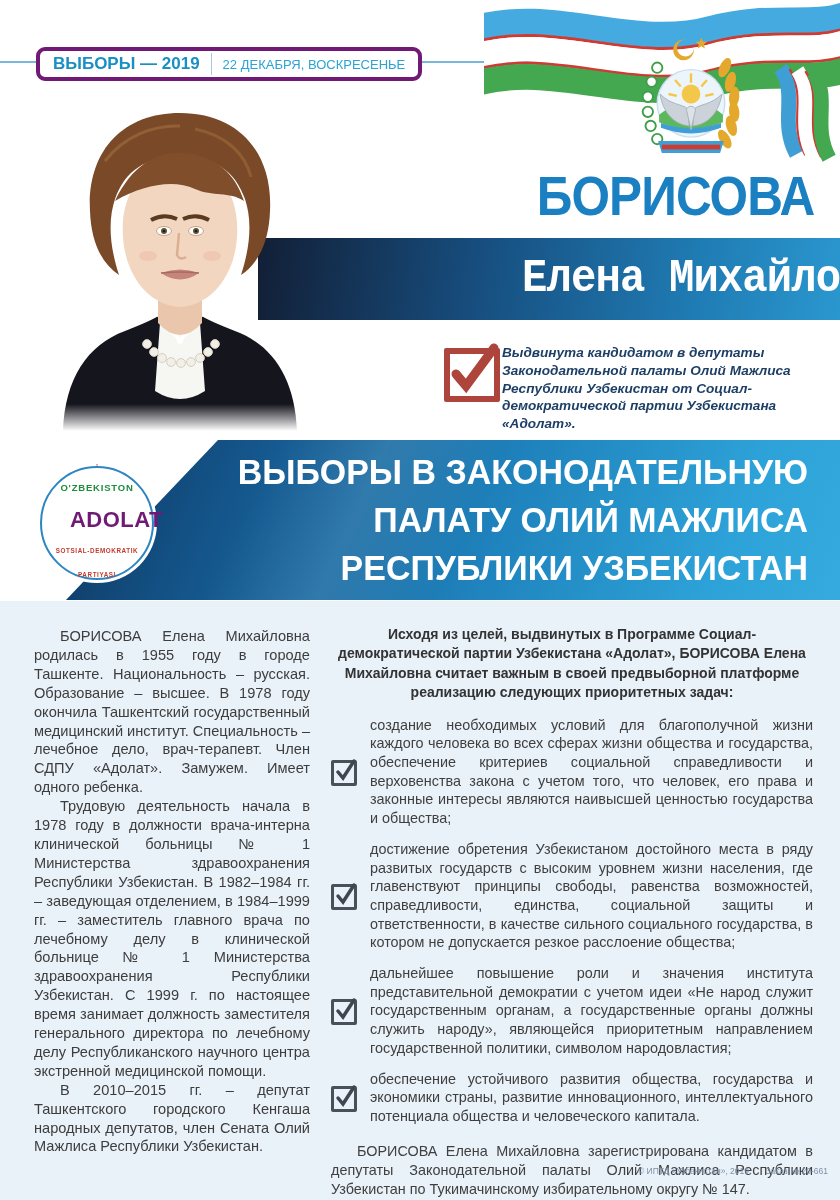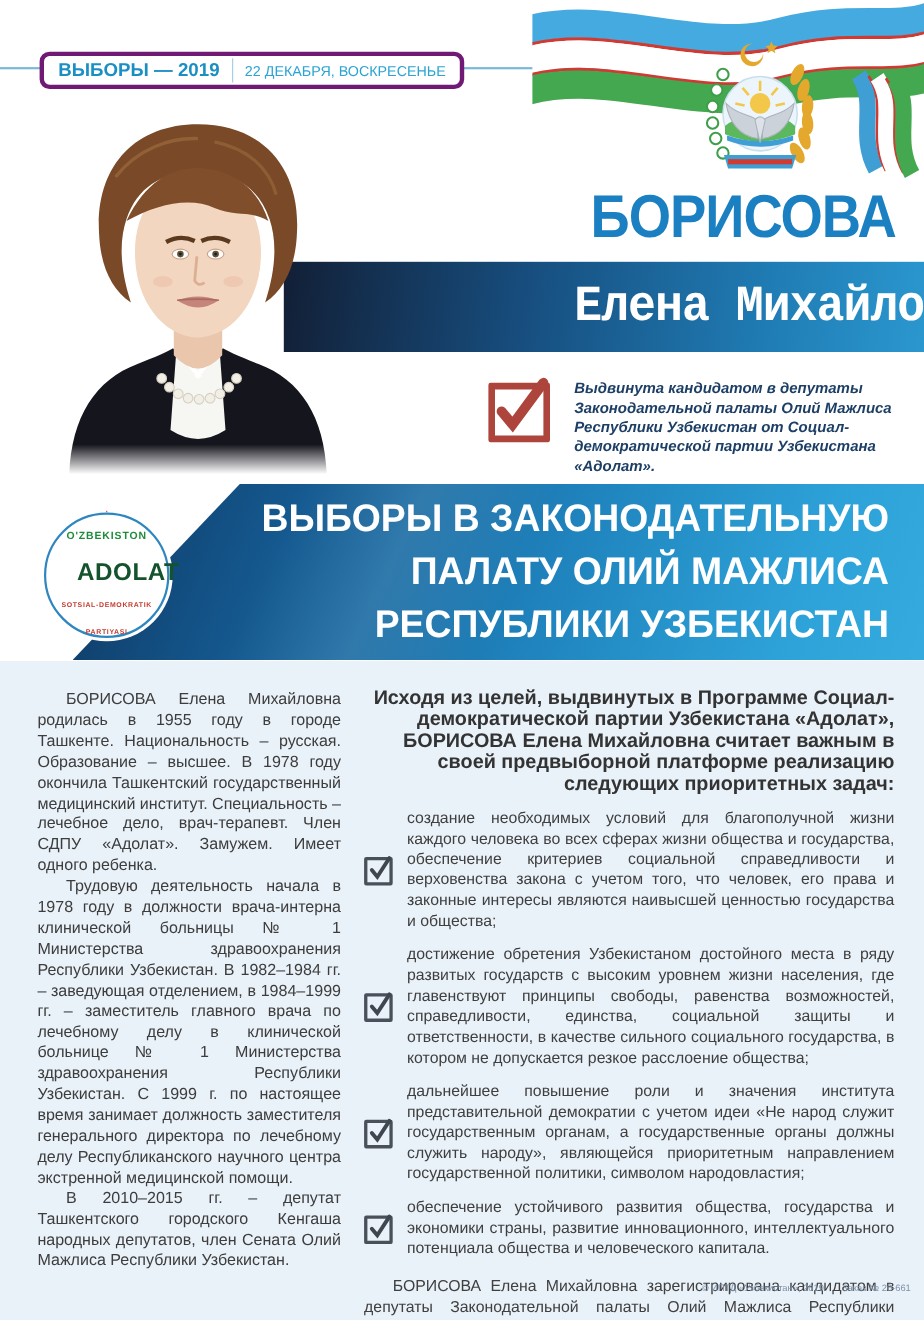--- a/index.html
+++ b/index.html
@@ -33,21 +33,21 @@
     font-family:Liberation Mono, monospace;
   }
   .name-band .nm{
     position:absolute;right:38px;top:0;line-height:82px;font-size:46px;font-weight:bold;
     color:#ffffff;letter-spacing:-1px;transform:scaleX(0.92);transform-origin:100% 50%;
     white-space:nowrap;
   }
   
   .portrait{position:absolute;left:45px;top:100px;width:270px;height:332px;z-index:5;}
   
-  .nomination{position:absolute;left:444px;top:344px;width:378px;display:flex;gap:22px;z-index:3;}
+  .nomination{position:absolute;left:444px;top:344px;width:378px;display:flex;gap:2px;z-index:3;}
   .ballot-box{width:44px;height:42px;border:6px solid #ad453c;border-radius:2px;flex:none;position:relative;margin-top:4px;}
   .ballot-box svg{position:absolute;left:-2px;top:-14px;overflow:visible;}
   .nomination .txt{
     font-size:13.6px;line-height:17.8px;font-weight:bold;font-style:italic;
     color:#1d3f66;width:300px;
   }
   
   .banner{
     position:absolute;left:0;top:440px;width:840px;height:184px;
     background:linear-gradient(112deg,#0c2c50 0%,#14568c 28%,#1f82bc 58%,#2da2d8 84%,#36abdf 100%);
@@ -64,33 +64,33 @@
   }
   
   .adolat{
     position:absolute;left:40px;top:466px;width:114px;height:114px;border-radius:50%;
     background:#ffffff;border:2px solid #2e86c1;box-sizing:border-box;z-index:6;
     display:flex;flex-direction:column;align-items:center;justify-content:center;gap:16px;
     box-shadow:0 0 0 3px #ffffff;
   }
   .adolat .rose{width:40px;height:36px;margin-top:-4px;}
   .adolat .l1{font-size:9.5px;font-weight:bold;color:#1e8c3a;letter-spacing:0.8px;}
-  .adolat .l2{font-size:22px;font-weight:bold;color:#14532d;letter-spacing:0.5px;line-height:22px;margin-left:39px;}
+  .adolat .l2{font-size:22px;font-weight:bold;color:#701a75;letter-spacing:0.5px;line-height:22px;margin-left:39px;}
   .adolat .l3{font-size:6.3px;font-weight:bold;color:#c23a2e;letter-spacing:0.6px;line-height:7.5px;}
   
   .lower{position:absolute;left:0;top:601px;width:840px;height:599px;background:#e9f1f9;}
   .bio{
     position:absolute;left:34px;top:627px;width:276px;
     font-size:14.6px;line-height:18.9px;color:#3d3d3d;text-align:justify;
   }
   .bio p{margin:0;text-indent:26px;}
   .platform{position:absolute;left:331px;top:625px;width:482px;}
   .platform .intro{
-    font-size:18px;line-height:19.4px;font-weight:bold;color:#333333;
-    text-align:right;margin:0 0 13px 0;
+    font-size:14px;line-height:19.4px;font-weight:bold;color:#333333;
+    text-align:center;margin:0 0 13px 0;
   }
   .item{display:flex;gap:13px;margin-bottom:12px;align-items:center;}
   .check-sm{
     width:20px;height:20px;border:3px solid #49505a;border-radius:2px;flex:none;
     margin-top:2px;position:relative;box-sizing:content-box;
   }
   .check-sm svg{position:absolute;left:0px;top:-4px;overflow:visible;}
   .item .itxt{font-size:14.4px;line-height:18.7px;color:#3f3f3f;text-align:justify;}
   .closing{
     font-size:14.4px;line-height:19.2px;color:#404040;text-align:justify;

